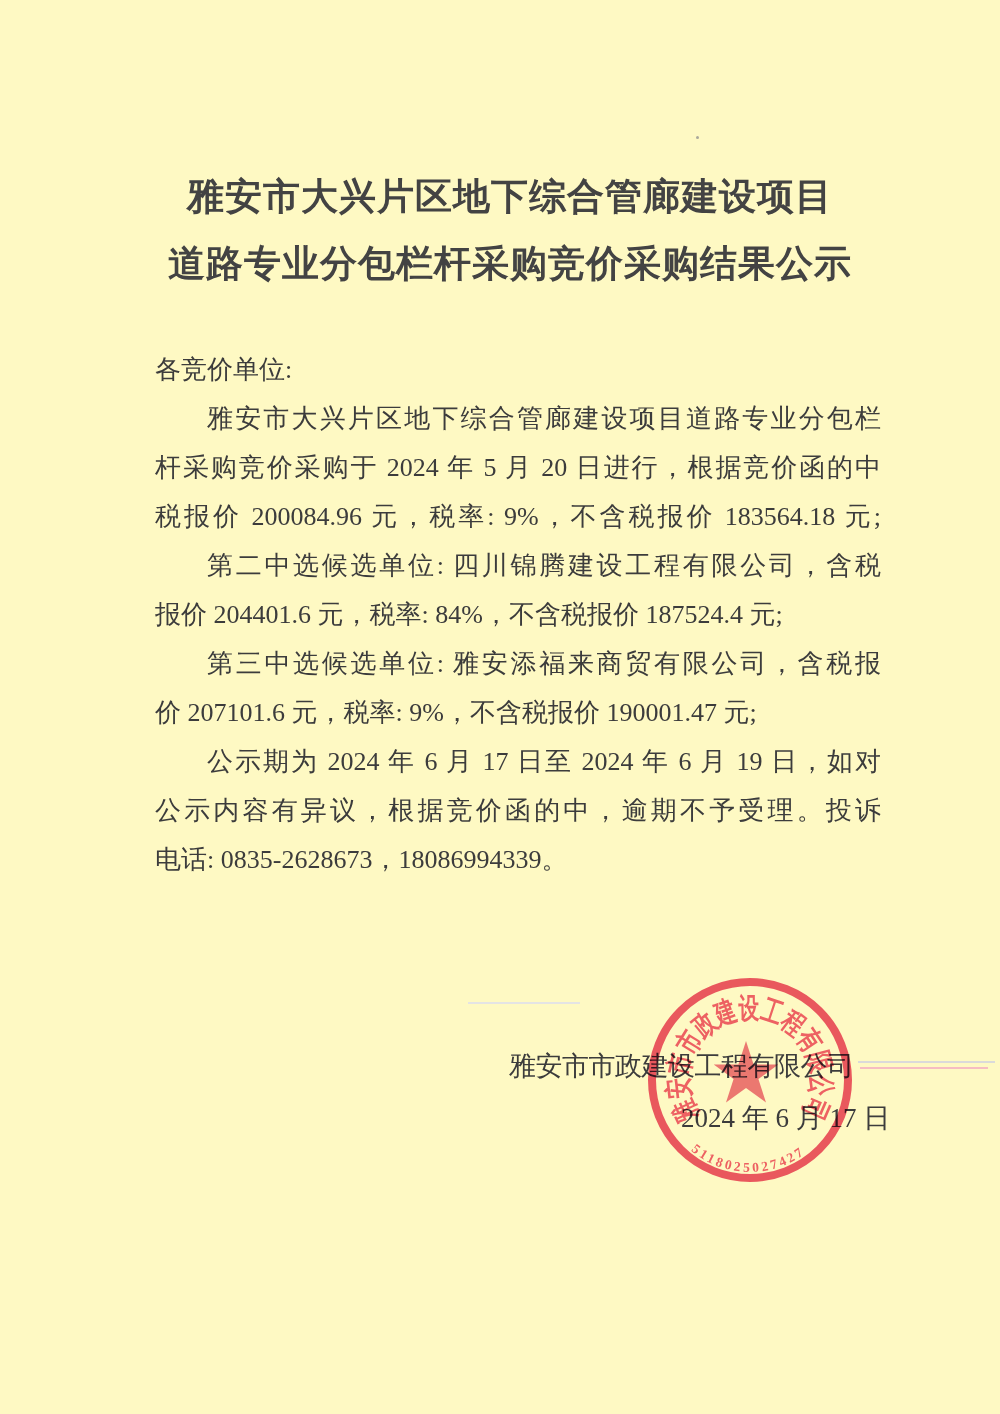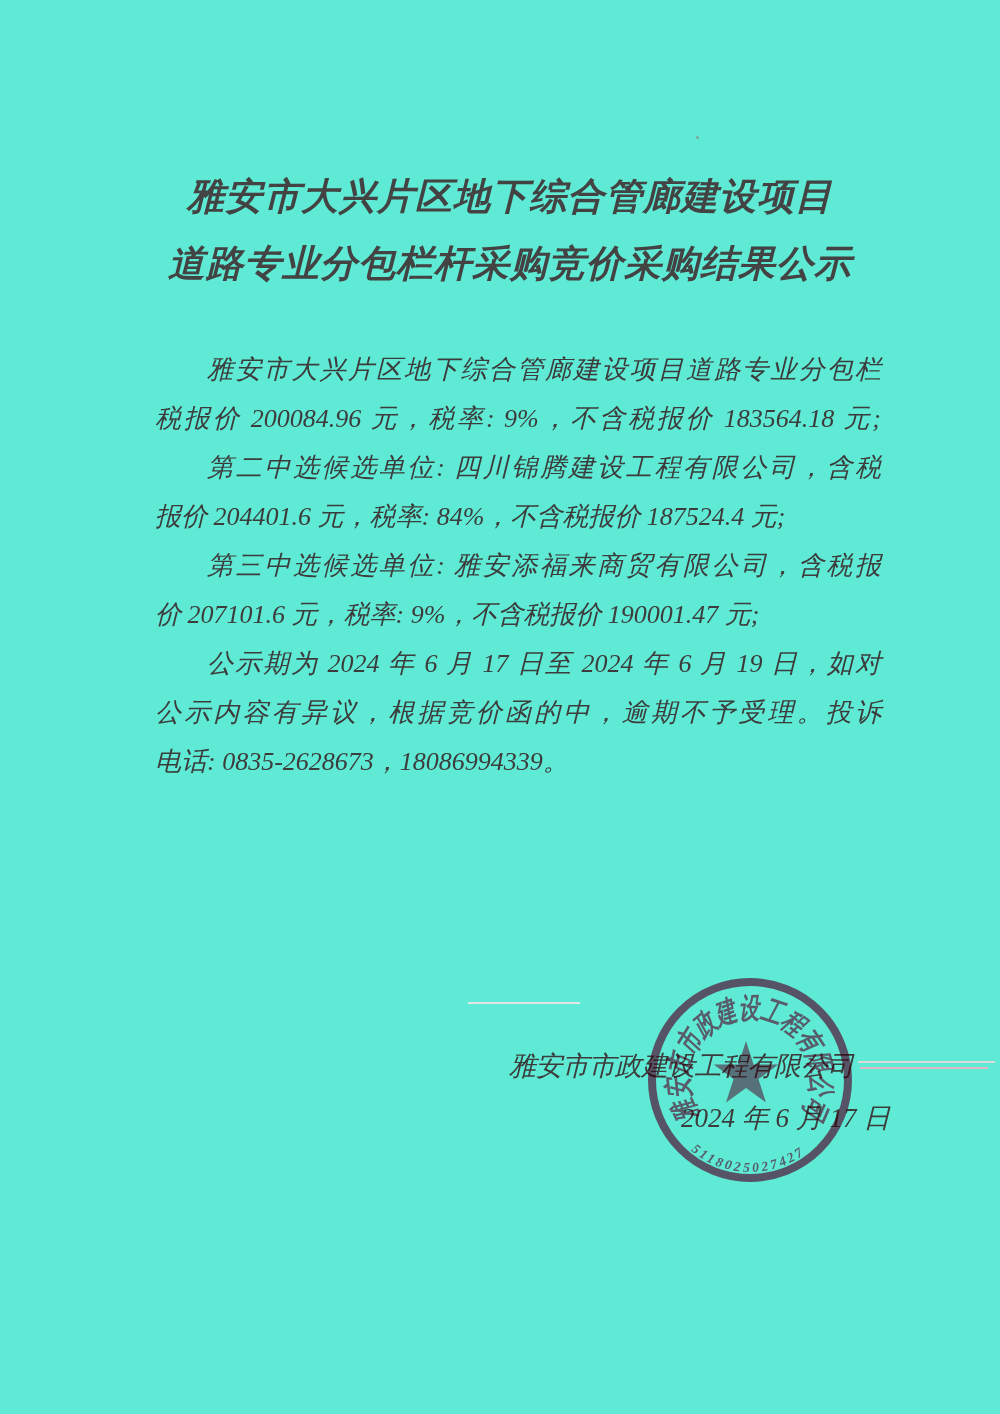--- a/index.html
+++ b/index.html
@@ -5,22 +5,21 @@
   * { margin: 0; padding: 0; box-sizing: border-box; }
   html, body { background: #ffffff; }
   body {
     width: 1000px; height: 1414px;
     position: relative;
     font-family: "Liberation Serif", "DejaVu Serif", serif;
     overflow: hidden;
   }
   .page {
     position: absolute; inset: 0;
-    background: #5eead4;
-    font-style: italic;
+    background: #fef9c3;
   }
   .speck {
     position: absolute; left: 696px; top: 136px;
     width: 3px; height: 3px; border-radius: 50%;
     background: #8d8d8d; opacity: .75;
   }
   .title {
     position: absolute; top: 163px; left: 10px; width: 1000px;
     text-align: center;
     font-size: 37px; font-weight: 700; color: #434343;
@@ -68,21 +67,23 @@
 <div class="page">
 
   <div class="speck"></div>
 
   <div class="title">
     <div>雅安市大兴片区地下综合管廊建设项目</div>
     <div>道路专业分包栏杆采购竞价采购结果公示</div>
   </div>
 
   <div class="doc-body">
+    <div class="line">各竞价单位:</div>
     <div class="line j ind">雅安市大兴片区地下综合管廊建设项目道路专业分包栏</div>
+    <div class="line j">杆采购竞价采购于 2024 年 5 月 20 日进行，根据竞价函的中</div>
     <div class="line j">税报价 200084.96 元，税率: 9%，不含税报价 183564.18 元;</div>
     <div class="line j ind">第二中选候选单位: 四川锦腾建设工程有限公司，含税</div>
     <div class="line">报价 204401.6 元，税率: 84%，不含税报价 187524.4 元;</div>
     <div class="line j ind">第三中选候选单位: 雅安添福来商贸有限公司，含税报</div>
     <div class="line">价 207101.6 元，税率: 9%，不含税报价 190001.47 元;</div>
     <div class="line j ind">公示期为 2024 年 6 月 17 日至 2024 年 6 月 19 日，如对</div>
     <div class="line j">公示内容有异议，根据竞价函的中，逾期不予受理。投诉</div>
     <div class="line">电话: 0835-2628673，18086994339。</div>
   </div>
 

